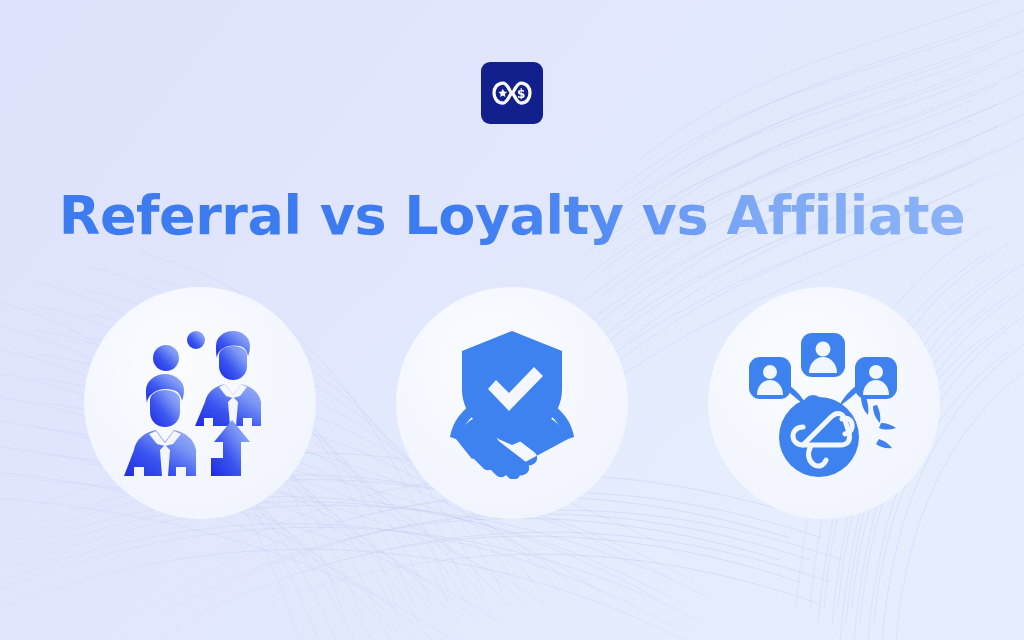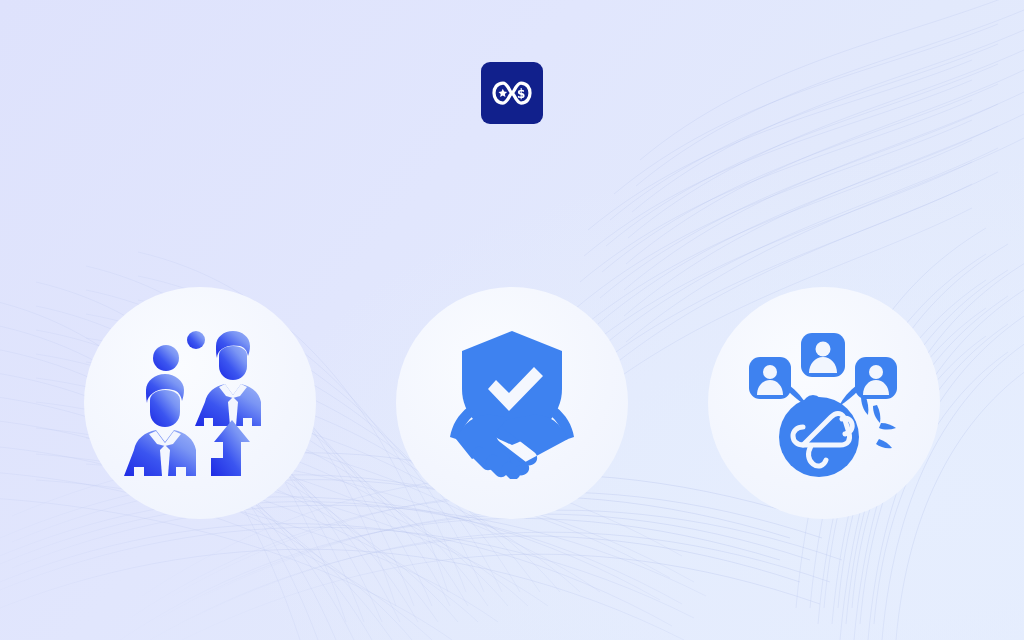--- a/index.html
+++ b/index.html
@@ -169,20 +169,21 @@
                  C78,36 72,46 60,46 C50,46 46,26 42,26 C38,26 34,46 24,46
                  C12,46 6,36 6,26 C6,16 12,6 24,6 Z" fill="none" stroke="#FFFFFF" stroke-width="6.5"></path>
 
         <path d="M23.6,17.6 l2.6,5.5 6,0.8 -4.4,4.2 1.1,6 -5.3,-2.9 -5.3,2.9 1.1,-6 -4.4,-4.2 6,-0.8 Z" fill="#FFFFFF"></path>
 
         <text x="60.5" y="36" text-anchor="middle" fill="#FFFFFF" font-family="DejaVu Sans, sans-serif" font-size="24" font-weight="bold">$</text>
       </svg>
     </div>
   </div>
 
+  <h1 class="title">Referral vs Loyalty vs Affiliate</h1>
 
   <div class="icon-row">
 
     <div class="icon-circle">
       <svg width="160" height="150" viewBox="0 0 160 150">
         <defs>
           <linearGradient id="refGrad" x1="0" y1="1" x2="1" y2="0">
             <stop offset="0%" stop-color="#1E2BE4"></stop>
             <stop offset="40%" stop-color="#3B55F0"></stop>
             <stop offset="72%" stop-color="#7A95F4"></stop>

